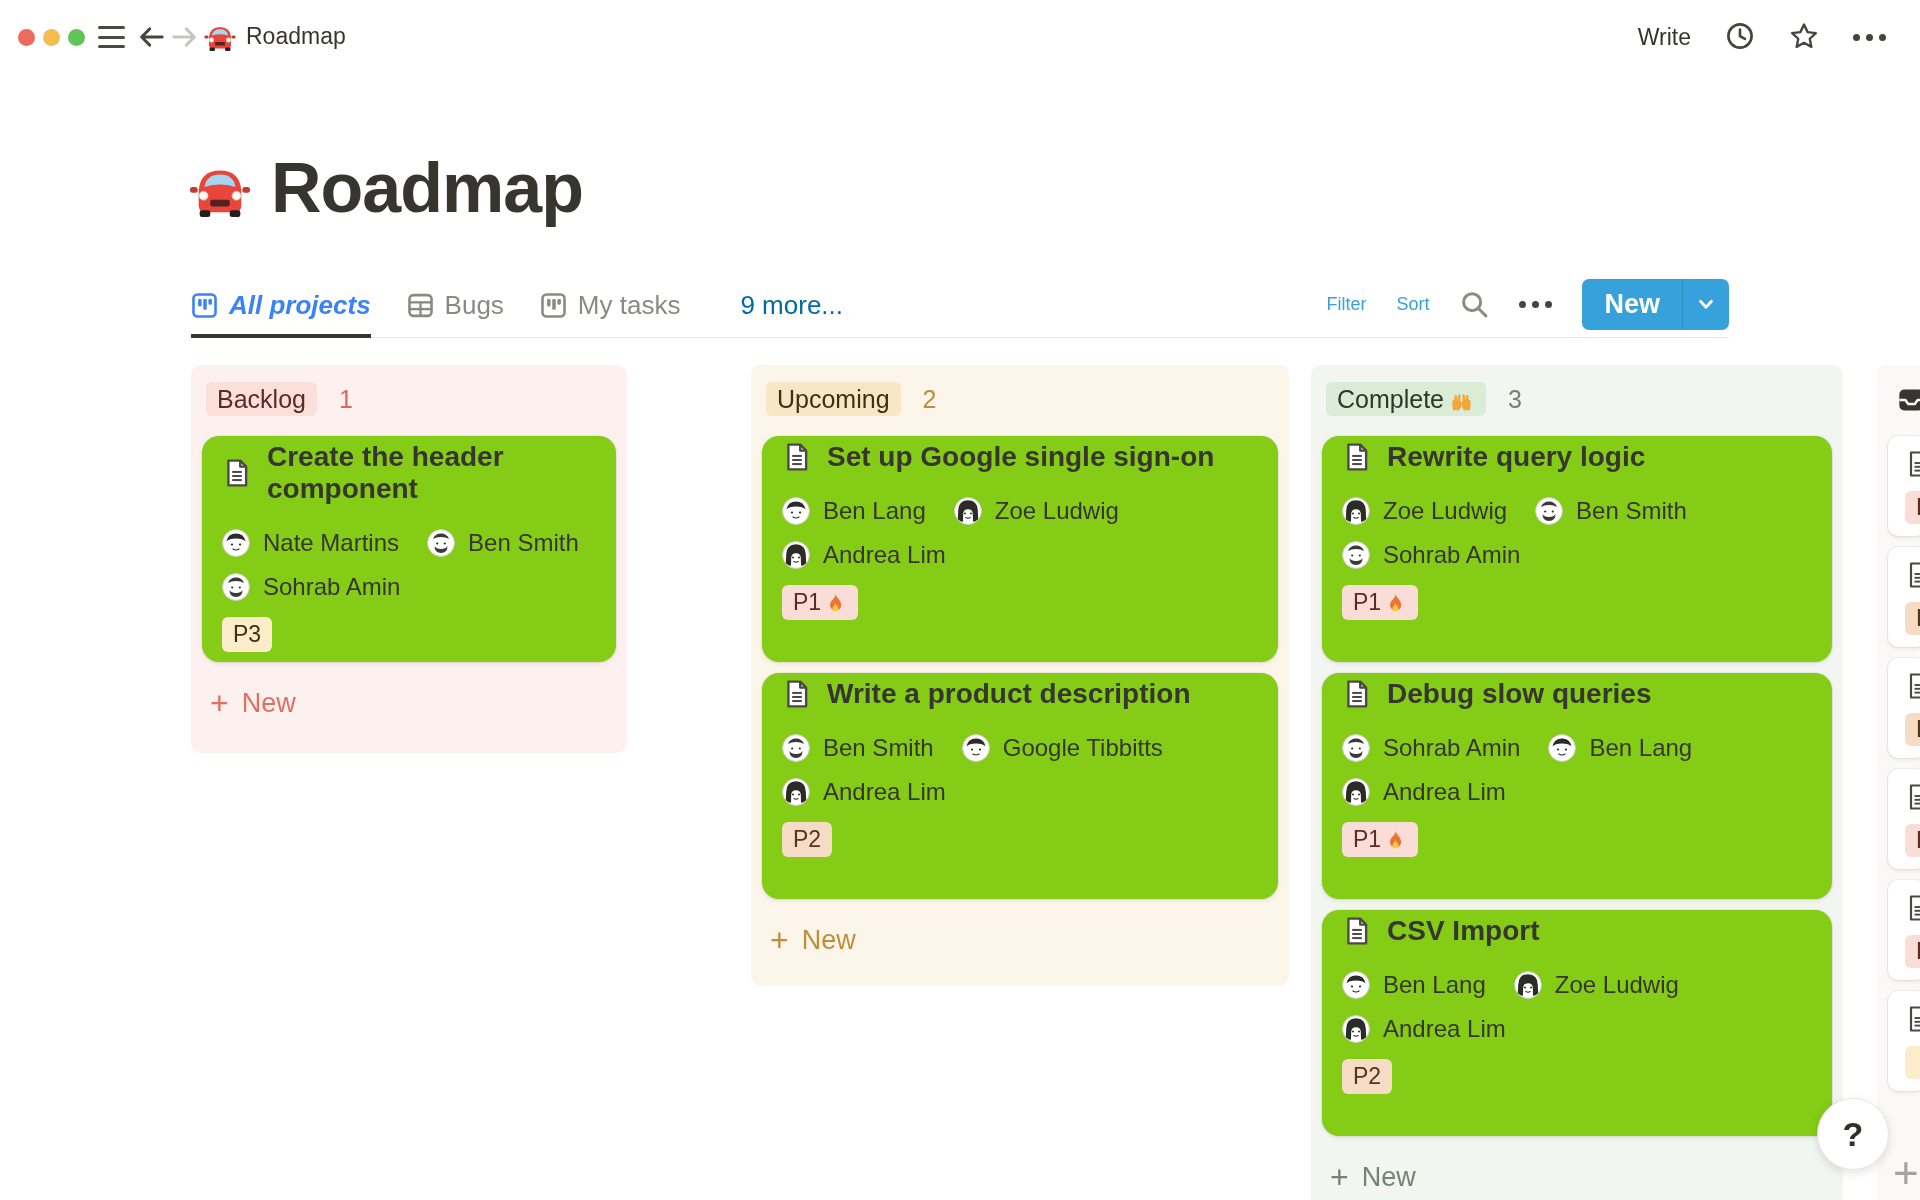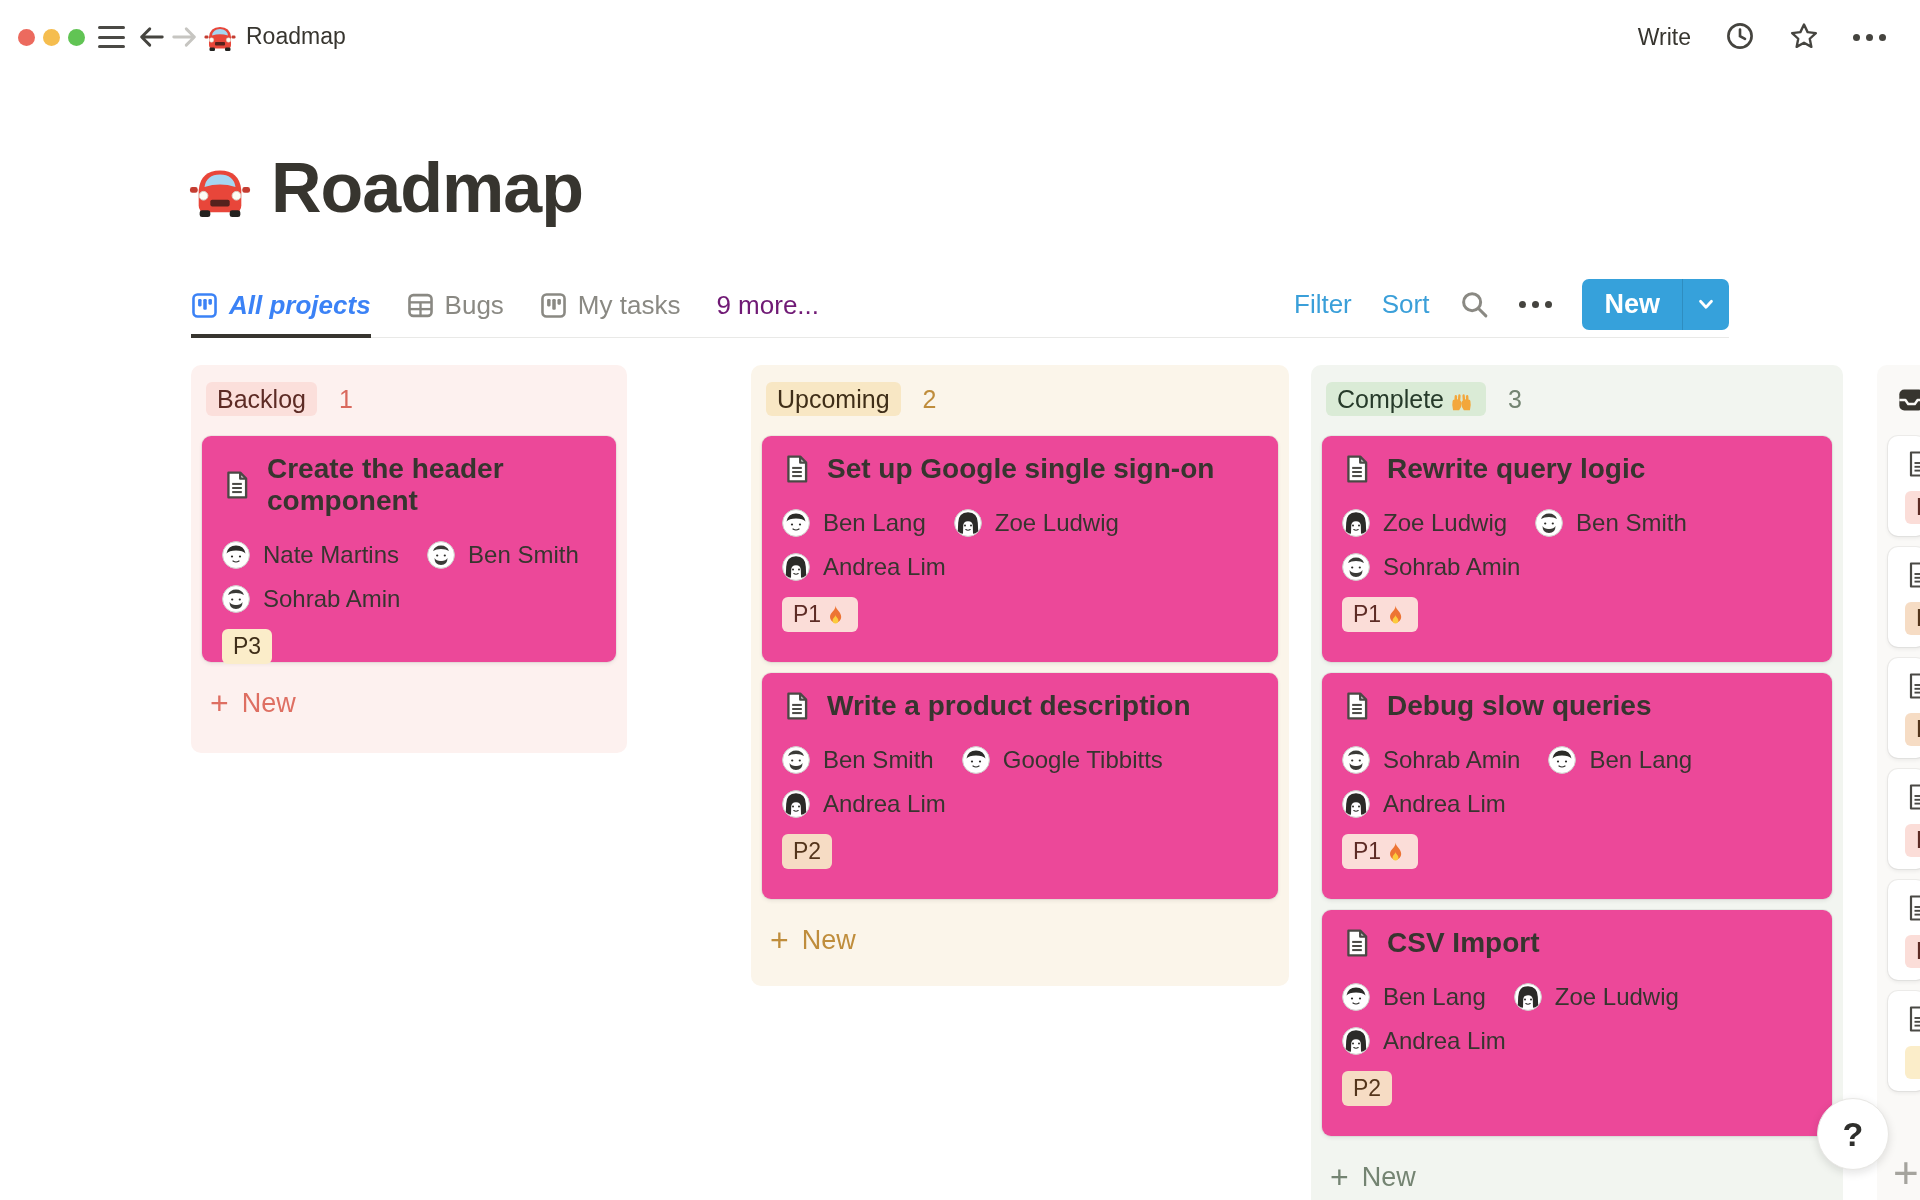--- a/index.html
+++ b/index.html
@@ -34,23 +34,23 @@
   #page-title h1 { font-size:70px; font-weight:700; letter-spacing:-1px; color:#37352F; }
 
   
   #tabrow { position:absolute; left:191px; top:276px; width:1538px; height:62px;
     border-bottom:1px solid #E9E9E7; }
   .tabs { display:flex; gap:36px; height:100%; align-items:stretch; }
   .view-tab { display:flex; align-items:center; gap:11px; height:calc(100% + 1px);
     border-bottom:4px solid transparent; color:#8A8983; font-size:26px; cursor:pointer; }
   .view-tab svg { width:27px; height:27px; }
   .view-tab.active { color:#3b82f6; font-weight:700; border-bottom-color:#37352F;font-style:italic; }
-  .view-tab.more { color:#701a75; }
+  .view-tab.more { color:#0369a1;margin-left:24px; }
   .view-controls { position:absolute; right:0; top:0; height:56px; display:flex; align-items:center; gap:30px; }
-  .vc-link { font-size:26px; color:#3A9FD9; cursor:pointer; }
+  .vc-link { font-size:18px; color:#3A9FD9; cursor:pointer; }
   .vc-icon svg { width:30px; height:30px; display:block; }
   .newbtn { display:flex; align-items:stretch; height:51px; background:#36A1DB; border-radius:7px;
     overflow:hidden; cursor:pointer; }
   .newbtn .lbl { display:flex; align-items:center; padding:0 22px; color:#fff; font-size:27px; font-weight:700; }
   .newbtn .chev { display:flex; align-items:center; padding:0 12px; border-left:1px solid rgba(0,0,0,0.12); }
   .newbtn .chev svg { width:22px; height:22px; }
 
   
   .column { position:absolute; top:365px; border-radius:10px; padding:16px 11px 14px; }
   #col-backlog  { left:191px;  width:436px; height:388px; background:#FDF1EF; }
@@ -64,21 +64,21 @@
   .group-badge svg { width:27px; height:27px; }
   .badge-red    { background:#FBDFDB; color:#5D2B25; }
   .badge-yellow { background:#F8E7C4; color:#3F2E18; }
   .badge-green  { background:#DAEBD6; color:#263A2A; }
   .count { font-size:25px; }
   .count-red    { color:#D9695D; }
   .count-yellow { color:#BF8D3C; }
   .count-green  { color:#748472; }
 
   .cards { margin-top:19px; display:flex; flex-direction:column; gap:11px; }
-  .card { background:#ec4899; border-radius:9px; height:226px; padding:17px 20px;
+  .card { background:#84cc16; border-radius:17px; height:226px; padding:5px 20px;
     box-shadow:0 0 0 1px rgba(15,15,15,0.05), 0 2px 4px rgba(15,15,15,0.07); cursor:pointer; }
   .card-title { display:flex; align-items:center; gap:15px; font-size:28px; font-weight:700; color:#37352F; }
   .card-title svg { width:30px; height:30px; flex:0 0 auto; }
   .a-row { display:flex; align-items:center; gap:28px; height:44px; }
   .a-rows { margin-top:16px; }
   .assignee { display:flex; align-items:center; gap:13px; font-size:24px; color:#37352F; }
   .avatar { width:28px; height:28px; }
   .avatar svg { width:28px; height:28px; display:block; }
   .p-row { margin-top:8px; }
   .p-badge { display:inline-flex; align-items:center; gap:2px; border-radius:6px;

